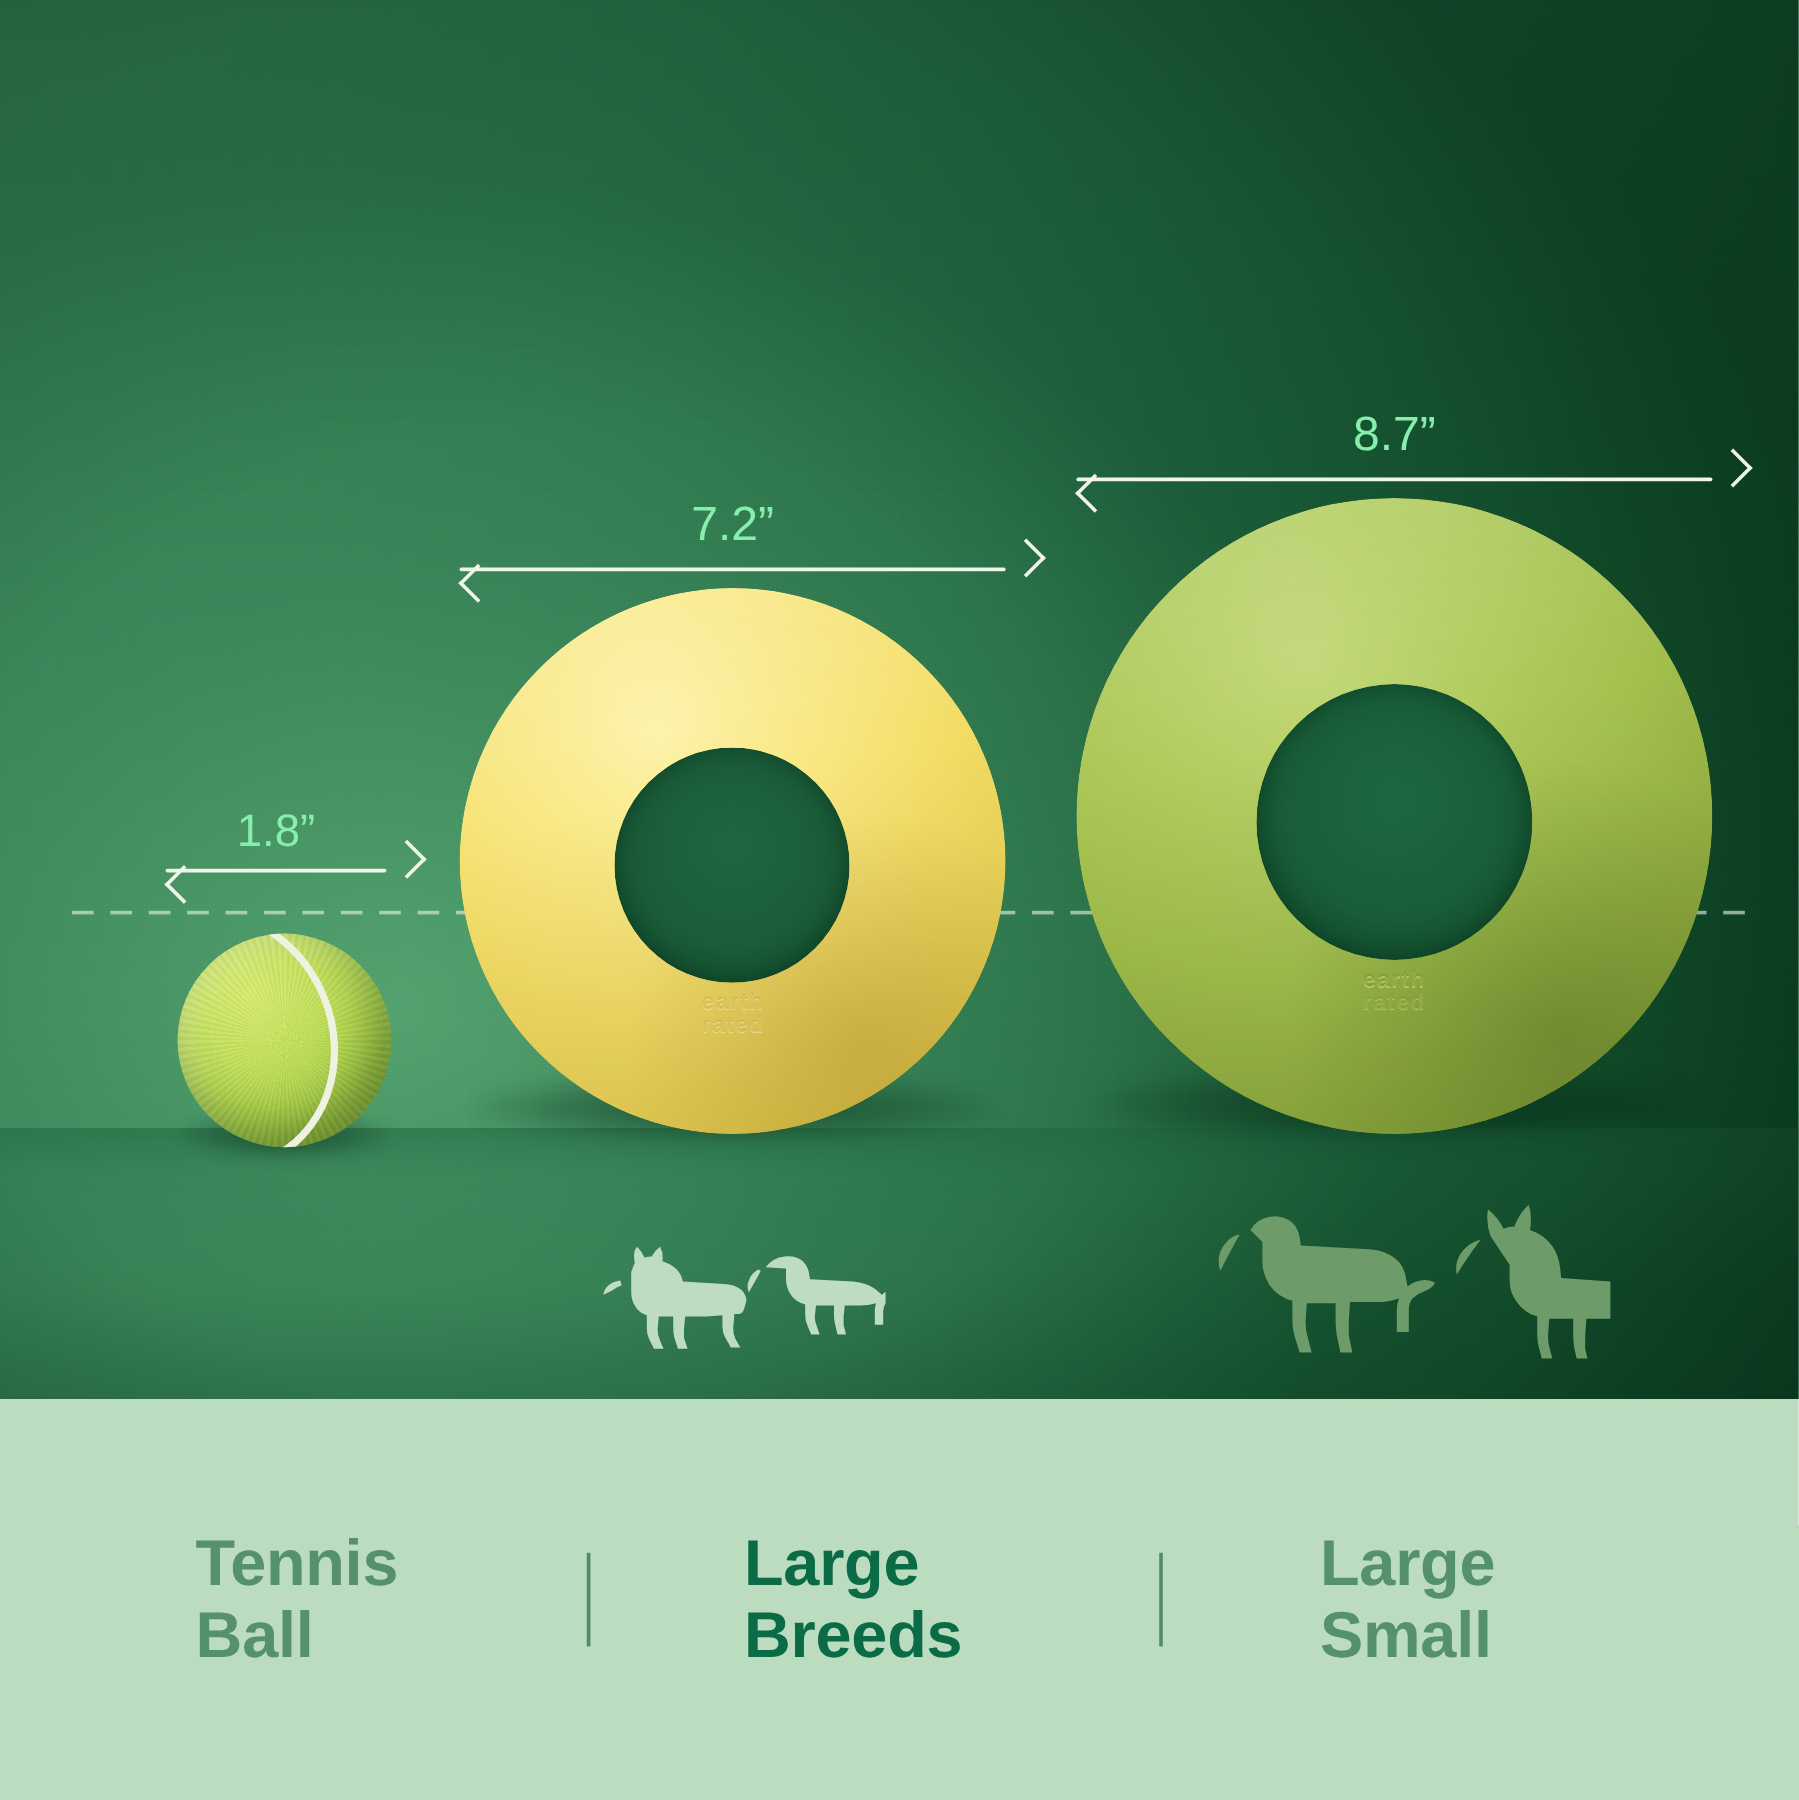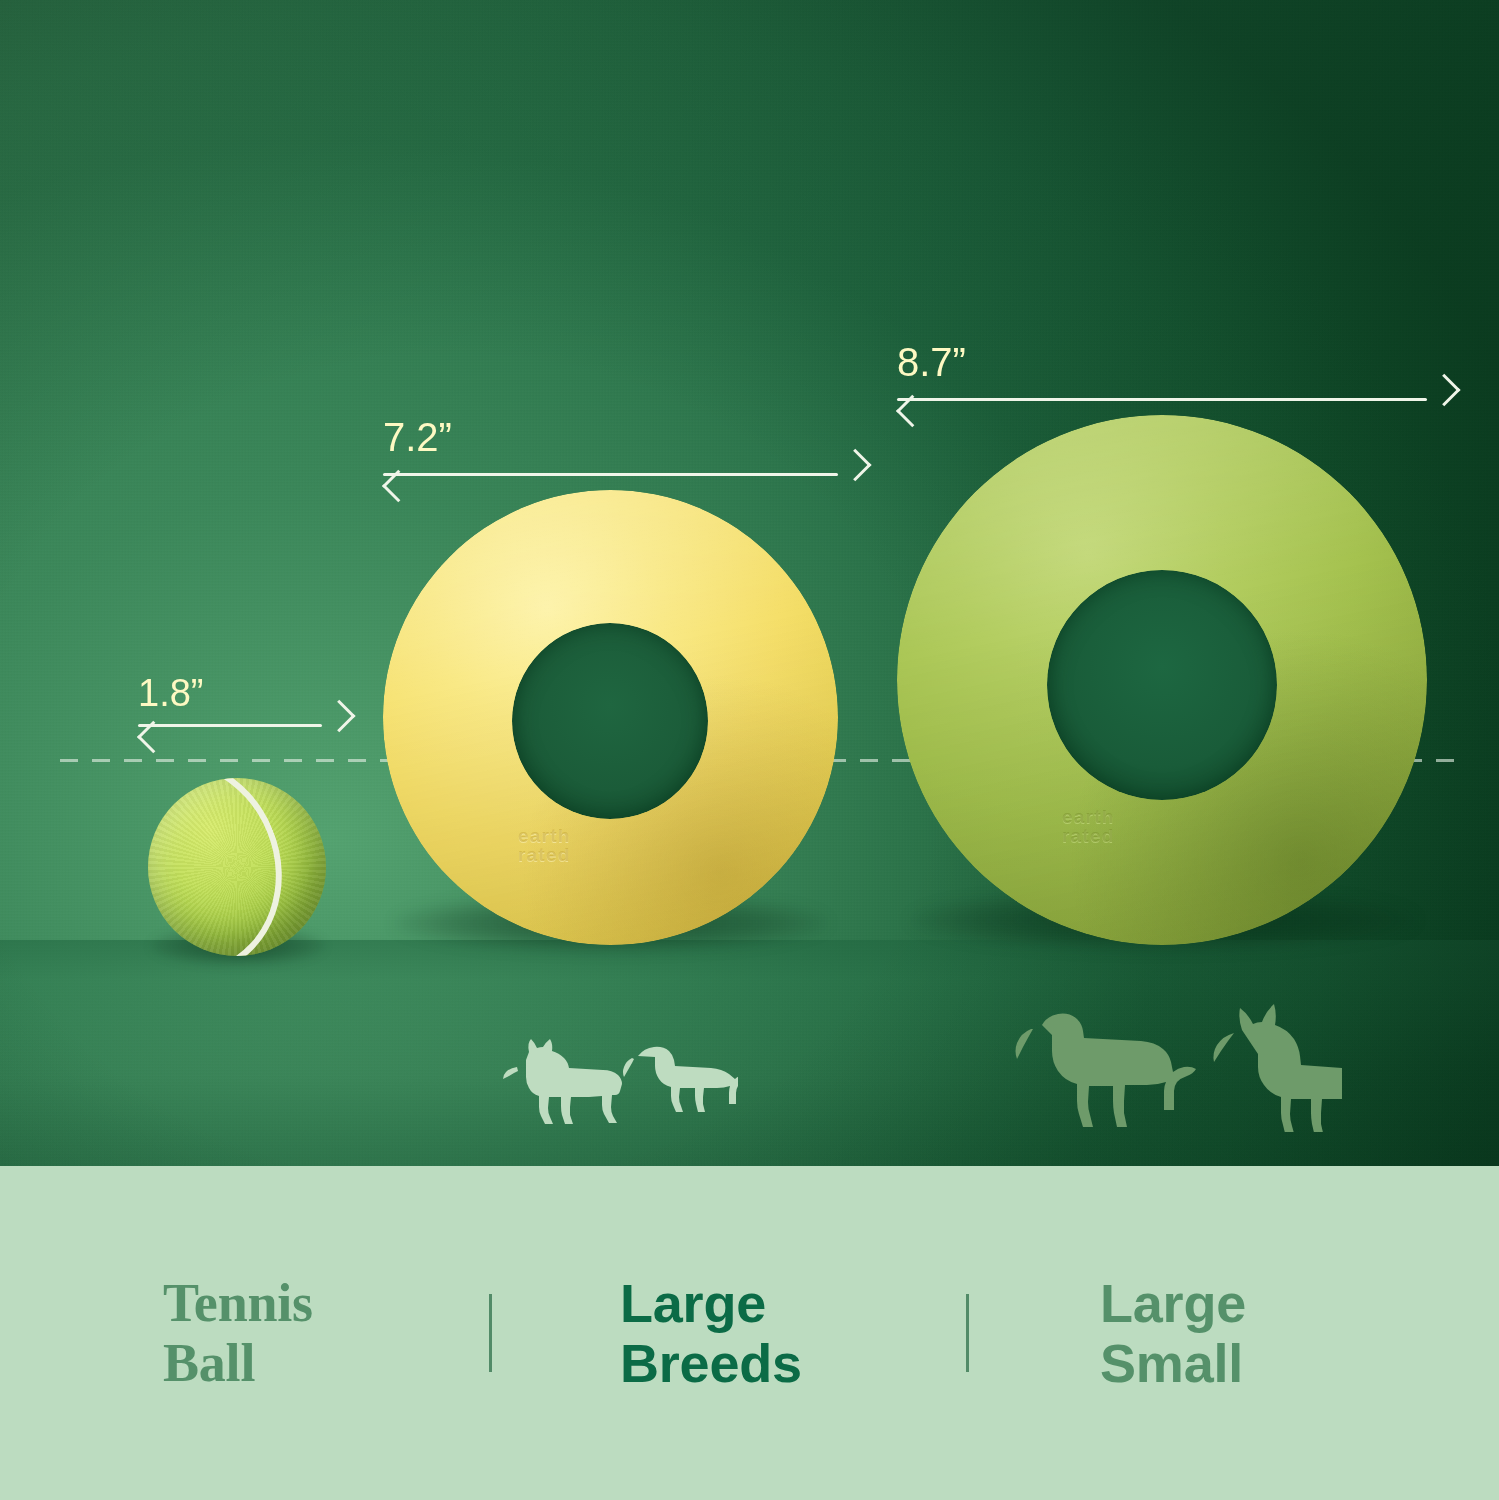--- a/index.html
+++ b/index.html
@@ -98,22 +98,22 @@
     background-image: linear-gradient(90deg, rgba(228,240,228,.62) 0 18px, rgba(228,240,228,0) 18px 32px);
     background-size: 32px 3px;
   }
 
   
   .dim { position: absolute; }
   .dim .dim-label {
     position: absolute;
     left: 0;
     width: 100%;
-    text-align: left;
-    color: #fef9c3;
+    text-align: center;
+    color: #86efac;
     font-weight: 400;
     white-space: nowrap;
   }
   .dim .dim-bar {
     position: absolute;
     left: 0;
     width: 100%;
     height: 3px;
     background: #f0f5e9;
     border-radius: 2px;
@@ -227,21 +227,21 @@
     overflow: hidden;
   }
   .hole-inner-shadow {
     position: absolute;
     inset: 0;
     border-radius: 50%;
     box-shadow: inset 0 0 22px rgba(4,42,20,.55);
   }
   .emboss {
     position: absolute;
-    text-align: left;
+    text-align: center;
     line-height: 1.02;
     font-weight: 700;
     letter-spacing: 1.2px;
     user-select: none;
   }
 
   
   #ring-small { left: 383px; top: 490px; width: 455px; height: 455px; }
   #ring-small .ring-shadow { left: 10px; top: 404px; width: 436px; height: 58px; }
   #ring-small .ring-body {
@@ -299,21 +299,21 @@
     display: flex;
     align-items: center;
   }
   .cap-label {
     font-size: 54px;
     font-weight: 700;
     line-height: 1.12;
     letter-spacing: -0.2px;
     white-space: pre-line;
   }
-  #cap-col-ball   { width: 470px; padding-left: 163px; box-sizing: border-box; font-family: Liberation Serif, serif; }
+  #cap-col-ball   { width: 470px; padding-left: 163px; box-sizing: border-box; }
   #cap-col-small  { width: 478px; padding-left: 150px; box-sizing: border-box; }
   #cap-col-large  { width: 551px; padding-left: 152px; box-sizing: border-box; }
   .cap-muted { color: #55916a; }
   .cap-strong { color: #0b6b46; }
 
   .cap-divider {
     position: absolute;
     top: 50%;
     transform: translateY(-50%);
     width: 3px;

